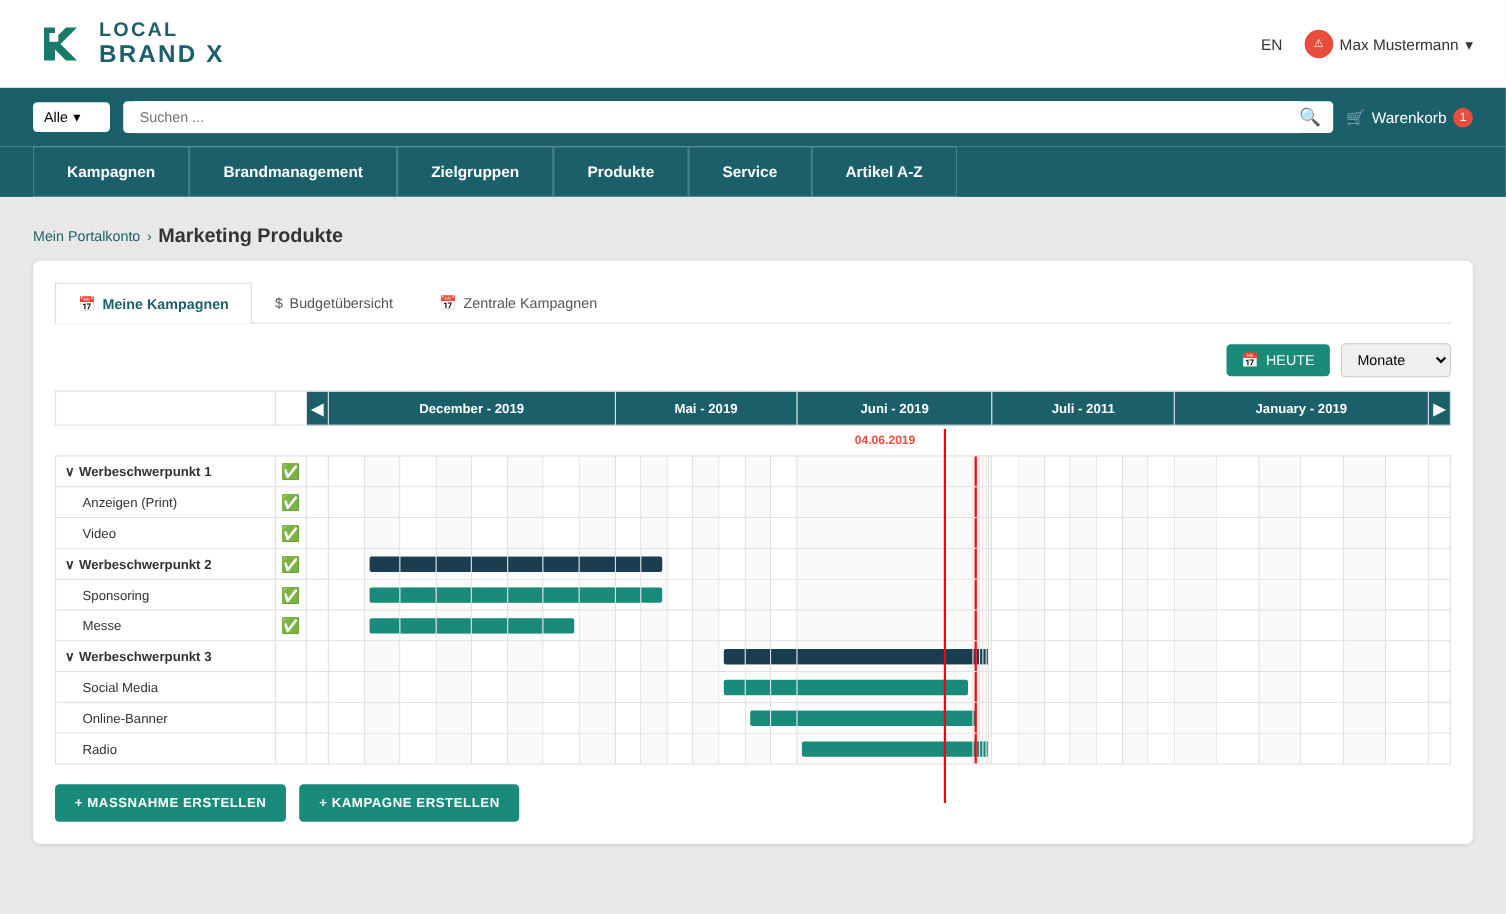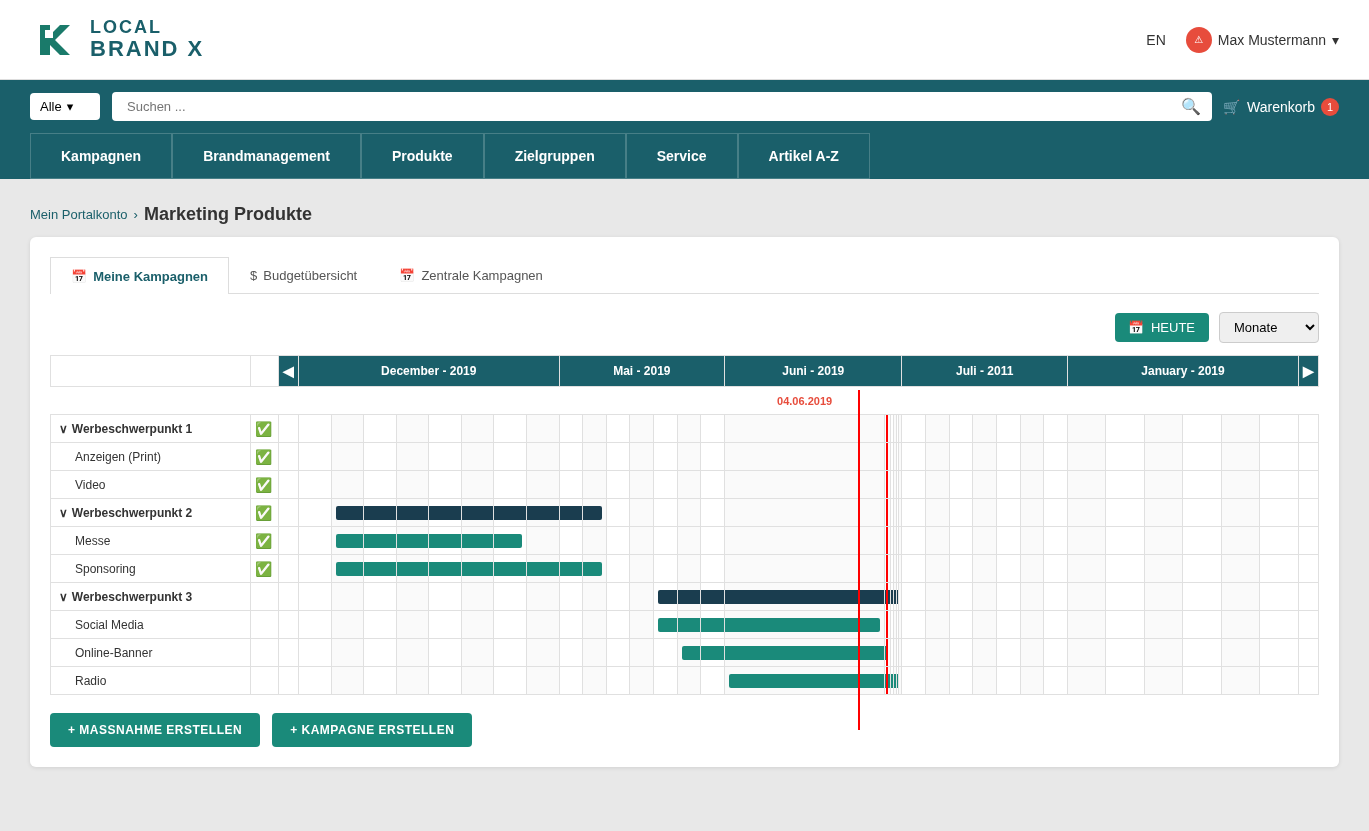--- a/index.html
+++ b/index.html
@@ -323,22 +323,22 @@
   <button class="cart-btn">
     <span>🛒</span>
     <span>Warenkorb</span>
     <span class="cart-badge">1</span>
   </button>
 </div>
 
 <div class="nav-bar">
   <a class="nav-item">Kampagnen</a>
   <a class="nav-item">Brandmanagement</a>
+  <a class="nav-item">Zielgruppen</a>
   <a class="nav-item">Produkte</a>
-  <a class="nav-item">Zielgruppen</a>
   <a class="nav-item">Service</a>
   <a class="nav-item">Artikel A-Z</a>
 </div>
 
 <div class="main-content">
 
   <div class="breadcrumb">
     <span style="cursor:pointer;">Mein Portalkonto</span>
     <span>›</span>
     <span class="breadcrumb-current">Marketing Produkte</span>
@@ -623,20 +623,81 @@
                 <td style="position: relative; background: rgb(255, 255, 255);"></td>
                 <td style="position: relative; background: rgb(250, 250, 250);"></td>
                 <td style="position: relative; background: rgb(255, 255, 255);"></td>
                 <td style="position: relative; background: rgb(250, 250, 250);"></td>
                 <td style="position: relative; background: rgb(255, 255, 255);"></td>
                 <td style="position: relative; background: rgb(250, 250, 250);"></td>
                 <td style="position: relative; background: rgb(255, 255, 255);"></td>
                 <td style="background: rgb(255, 255, 255);"></td>
               </tr>
               <tr class="sub-row">
+                <td class="label-td" style="padding-left: 24px;"><span style="color:#333; font-size:12px;">Sponsoring</span></td>
+                <td style="text-align: center; background: rgb(255, 255, 255);"><span style="color:#1a8a7a; font-size:14px;">✅</span></td>
+                <td style="background: rgb(255, 255, 255);"></td>
+                <td style="position: relative; background: rgb(255, 255, 255);"></td>
+                <td style="position: relative; background: rgb(250, 250, 250);">
+                  <div style="position: absolute; top: 7px; left: 4px; right: 0px; height: 14px; background: rgb(26, 138, 122); border-radius: 2px 0px 0px 2px; z-index: 5;"></div>
+                </td>
+                <td style="position: relative; background: rgb(255, 255, 255);">
+                  <div style="position: absolute; top: 7px; left: 0px; right: 0px; height: 14px; background: rgb(26, 138, 122); z-index: 5;"></div>
+                </td>
+                <td style="position: relative; background: rgb(250, 250, 250);">
+                  <div style="position: absolute; top: 7px; left: 0px; right: 0px; height: 14px; background: rgb(26, 138, 122); z-index: 5;"></div>
+                </td>
+                <td style="position: relative; background: rgb(255, 255, 255);">
+                  <div style="position: absolute; top: 7px; left: 0px; right: 0px; height: 14px; background: rgb(26, 138, 122); z-index: 5;"></div>
+                </td>
+                <td style="position: relative; background: rgb(250, 250, 250);">
+                  <div style="position: absolute; top: 7px; left: 0px; right: 0px; height: 14px; background: rgb(26, 138, 122); z-index: 5;"></div>
+                </td>
+                <td style="position: relative; background: rgb(255, 255, 255);">
+                  <div style="position: absolute; top: 7px; left: 0px; right: 0px; height: 14px; background: rgb(26, 138, 122); z-index: 5;"></div>
+                </td>
+                <td style="position: relative; background: rgb(250, 250, 250);">
+                  <div style="position: absolute; top: 7px; left: 0px; right: 0px; height: 14px; background: rgb(26, 138, 122); z-index: 5;"></div>
+                </td>
+                <td style="position: relative; background: rgb(255, 255, 255);">
+                  <div style="position: absolute; top: 7px; left: 0px; right: 0px; height: 14px; background: rgb(26, 138, 122); z-index: 5;"></div>
+                </td>
+                <td style="position: relative; background: rgb(250, 250, 250);">
+                  <div style="position: absolute; top: 7px; left: 0px; right: 4px; height: 14px; background: rgb(26, 138, 122); border-radius: 0px 2px 2px 0px; z-index: 5;"></div>
+                </td>
+                <td style="position: relative; background: rgb(255, 255, 255);"></td>
+                <td style="position: relative; background: rgb(250, 250, 250);"></td>
+                <td style="position: relative; background: rgb(255, 255, 255);"></td>
+                <td style="position: relative; background: rgb(250, 250, 250);"></td>
+                <td style="position: relative; background: rgb(255, 255, 255);"></td>
+                <td style="position: relative; background: rgb(250, 250, 250);"></td>
+                <td style="position: relative; background: rgb(255, 255, 255);">
+                  <div style="position: absolute; top: 0px; left: 50%; width: 2px; height: 100%; background: red; z-index: 10; pointer-events: none;"></div>
+                </td>
+                <td style="position: relative; background: rgb(250, 250, 250);"></td>
+                <td style="position: relative; background: rgb(255, 255, 255);"></td>
+                <td style="position: relative; background: rgb(250, 250, 250);"></td>
+                <td style="position: relative; background: rgb(255, 255, 255);"></td>
+                <td style="position: relative; background: rgb(250, 250, 250);"></td>
+                <td style="position: relative; background: rgb(255, 255, 255);"></td>
+                <td style="position: relative; background: rgb(250, 250, 250);"></td>
+                <td style="position: relative; background: rgb(255, 255, 255);"></td>
+                <td style="position: relative; background: rgb(250, 250, 250);"></td>
+                <td style="position: relative; background: rgb(255, 255, 255);"></td>
+                <td style="position: relative; background: rgb(250, 250, 250);"></td>
+                <td style="position: relative; background: rgb(255, 255, 255);"></td>
+                <td style="position: relative; background: rgb(250, 250, 250);"></td>
+                <td style="position: relative; background: rgb(255, 255, 255);"></td>
+                <td style="position: relative; background: rgb(250, 250, 250);"></td>
+                <td style="position: relative; background: rgb(255, 255, 255);"></td>
+                <td style="position: relative; background: rgb(250, 250, 250);"></td>
+                <td style="position: relative; background: rgb(255, 255, 255);"></td>
+                <td style="background: rgb(255, 255, 255);"></td>
+              </tr>
+              <tr class="sub-row">
                 <td class="label-td" style="padding-left: 24px;"><span style="color:#333; font-size:12px;">Messe</span></td>
                 <td style="text-align: center; background: rgb(255, 255, 255);"><span style="color:#1a8a7a; font-size:14px;">✅</span></td>
                 <td style="background: rgb(255, 255, 255);"></td>
                 <td style="position: relative; background: rgb(255, 255, 255);"></td>
                 <td style="position: relative; background: rgb(250, 250, 250);">
                   <div style="position: absolute; top: 7px; left: 4px; right: 0px; height: 14px; background: rgb(26, 138, 122); border-radius: 2px 0px 0px 2px; z-index: 5;"></div>
                 </td>
                 <td style="position: relative; background: rgb(255, 255, 255);">
                   <div style="position: absolute; top: 7px; left: 0px; right: 0px; height: 14px; background: rgb(26, 138, 122); z-index: 5;"></div>
                 </td>
@@ -648,81 +709,20 @@
                 </td>
                 <td style="position: relative; background: rgb(250, 250, 250);">
                   <div style="position: absolute; top: 7px; left: 0px; right: 0px; height: 14px; background: rgb(26, 138, 122); z-index: 5;"></div>
                 </td>
                 <td style="position: relative; background: rgb(255, 255, 255);">
                   <div style="position: absolute; top: 7px; left: 0px; right: 4px; height: 14px; background: rgb(26, 138, 122); border-radius: 0px 2px 2px 0px; z-index: 5;"></div>
                 </td>
                 <td style="position: relative; background: rgb(250, 250, 250);"></td>
                 <td style="position: relative; background: rgb(255, 255, 255);"></td>
                 <td style="position: relative; background: rgb(250, 250, 250);"></td>
-                <td style="position: relative; background: rgb(255, 255, 255);"></td>
-                <td style="position: relative; background: rgb(250, 250, 250);"></td>
-                <td style="position: relative; background: rgb(255, 255, 255);"></td>
-                <td style="position: relative; background: rgb(250, 250, 250);"></td>
-                <td style="position: relative; background: rgb(255, 255, 255);"></td>
-                <td style="position: relative; background: rgb(250, 250, 250);"></td>
-                <td style="position: relative; background: rgb(255, 255, 255);">
-                  <div style="position: absolute; top: 0px; left: 50%; width: 2px; height: 100%; background: red; z-index: 10; pointer-events: none;"></div>
-                </td>
-                <td style="position: relative; background: rgb(250, 250, 250);"></td>
-                <td style="position: relative; background: rgb(255, 255, 255);"></td>
-                <td style="position: relative; background: rgb(250, 250, 250);"></td>
-                <td style="position: relative; background: rgb(255, 255, 255);"></td>
-                <td style="position: relative; background: rgb(250, 250, 250);"></td>
-                <td style="position: relative; background: rgb(255, 255, 255);"></td>
-                <td style="position: relative; background: rgb(250, 250, 250);"></td>
-                <td style="position: relative; background: rgb(255, 255, 255);"></td>
-                <td style="position: relative; background: rgb(250, 250, 250);"></td>
-                <td style="position: relative; background: rgb(255, 255, 255);"></td>
-                <td style="position: relative; background: rgb(250, 250, 250);"></td>
-                <td style="position: relative; background: rgb(255, 255, 255);"></td>
-                <td style="position: relative; background: rgb(250, 250, 250);"></td>
-                <td style="position: relative; background: rgb(255, 255, 255);"></td>
-                <td style="position: relative; background: rgb(250, 250, 250);"></td>
-                <td style="position: relative; background: rgb(255, 255, 255);"></td>
-                <td style="position: relative; background: rgb(250, 250, 250);"></td>
-                <td style="position: relative; background: rgb(255, 255, 255);"></td>
-                <td style="background: rgb(255, 255, 255);"></td>
-              </tr>
-              <tr class="sub-row">
-                <td class="label-td" style="padding-left: 24px;"><span style="color:#333; font-size:12px;">Sponsoring</span></td>
-                <td style="text-align: center; background: rgb(255, 255, 255);"><span style="color:#1a8a7a; font-size:14px;">✅</span></td>
-                <td style="background: rgb(255, 255, 255);"></td>
-                <td style="position: relative; background: rgb(255, 255, 255);"></td>
-                <td style="position: relative; background: rgb(250, 250, 250);">
-                  <div style="position: absolute; top: 7px; left: 4px; right: 0px; height: 14px; background: rgb(26, 138, 122); border-radius: 2px 0px 0px 2px; z-index: 5;"></div>
-                </td>
-                <td style="position: relative; background: rgb(255, 255, 255);">
-                  <div style="position: absolute; top: 7px; left: 0px; right: 0px; height: 14px; background: rgb(26, 138, 122); z-index: 5;"></div>
-                </td>
-                <td style="position: relative; background: rgb(250, 250, 250);">
-                  <div style="position: absolute; top: 7px; left: 0px; right: 0px; height: 14px; background: rgb(26, 138, 122); z-index: 5;"></div>
-                </td>
-                <td style="position: relative; background: rgb(255, 255, 255);">
-                  <div style="position: absolute; top: 7px; left: 0px; right: 0px; height: 14px; background: rgb(26, 138, 122); z-index: 5;"></div>
-                </td>
-                <td style="position: relative; background: rgb(250, 250, 250);">
-                  <div style="position: absolute; top: 7px; left: 0px; right: 0px; height: 14px; background: rgb(26, 138, 122); z-index: 5;"></div>
-                </td>
-                <td style="position: relative; background: rgb(255, 255, 255);">
-                  <div style="position: absolute; top: 7px; left: 0px; right: 0px; height: 14px; background: rgb(26, 138, 122); z-index: 5;"></div>
-                </td>
-                <td style="position: relative; background: rgb(250, 250, 250);">
-                  <div style="position: absolute; top: 7px; left: 0px; right: 0px; height: 14px; background: rgb(26, 138, 122); z-index: 5;"></div>
-                </td>
-                <td style="position: relative; background: rgb(255, 255, 255);">
-                  <div style="position: absolute; top: 7px; left: 0px; right: 0px; height: 14px; background: rgb(26, 138, 122); z-index: 5;"></div>
-                </td>
-                <td style="position: relative; background: rgb(250, 250, 250);">
-                  <div style="position: absolute; top: 7px; left: 0px; right: 4px; height: 14px; background: rgb(26, 138, 122); border-radius: 0px 2px 2px 0px; z-index: 5;"></div>
-                </td>
                 <td style="position: relative; background: rgb(255, 255, 255);"></td>
                 <td style="position: relative; background: rgb(250, 250, 250);"></td>
                 <td style="position: relative; background: rgb(255, 255, 255);"></td>
                 <td style="position: relative; background: rgb(250, 250, 250);"></td>
                 <td style="position: relative; background: rgb(255, 255, 255);"></td>
                 <td style="position: relative; background: rgb(250, 250, 250);"></td>
                 <td style="position: relative; background: rgb(255, 255, 255);">
                   <div style="position: absolute; top: 0px; left: 50%; width: 2px; height: 100%; background: red; z-index: 10; pointer-events: none;"></div>
                 </td>
                 <td style="position: relative; background: rgb(250, 250, 250);"></td>

